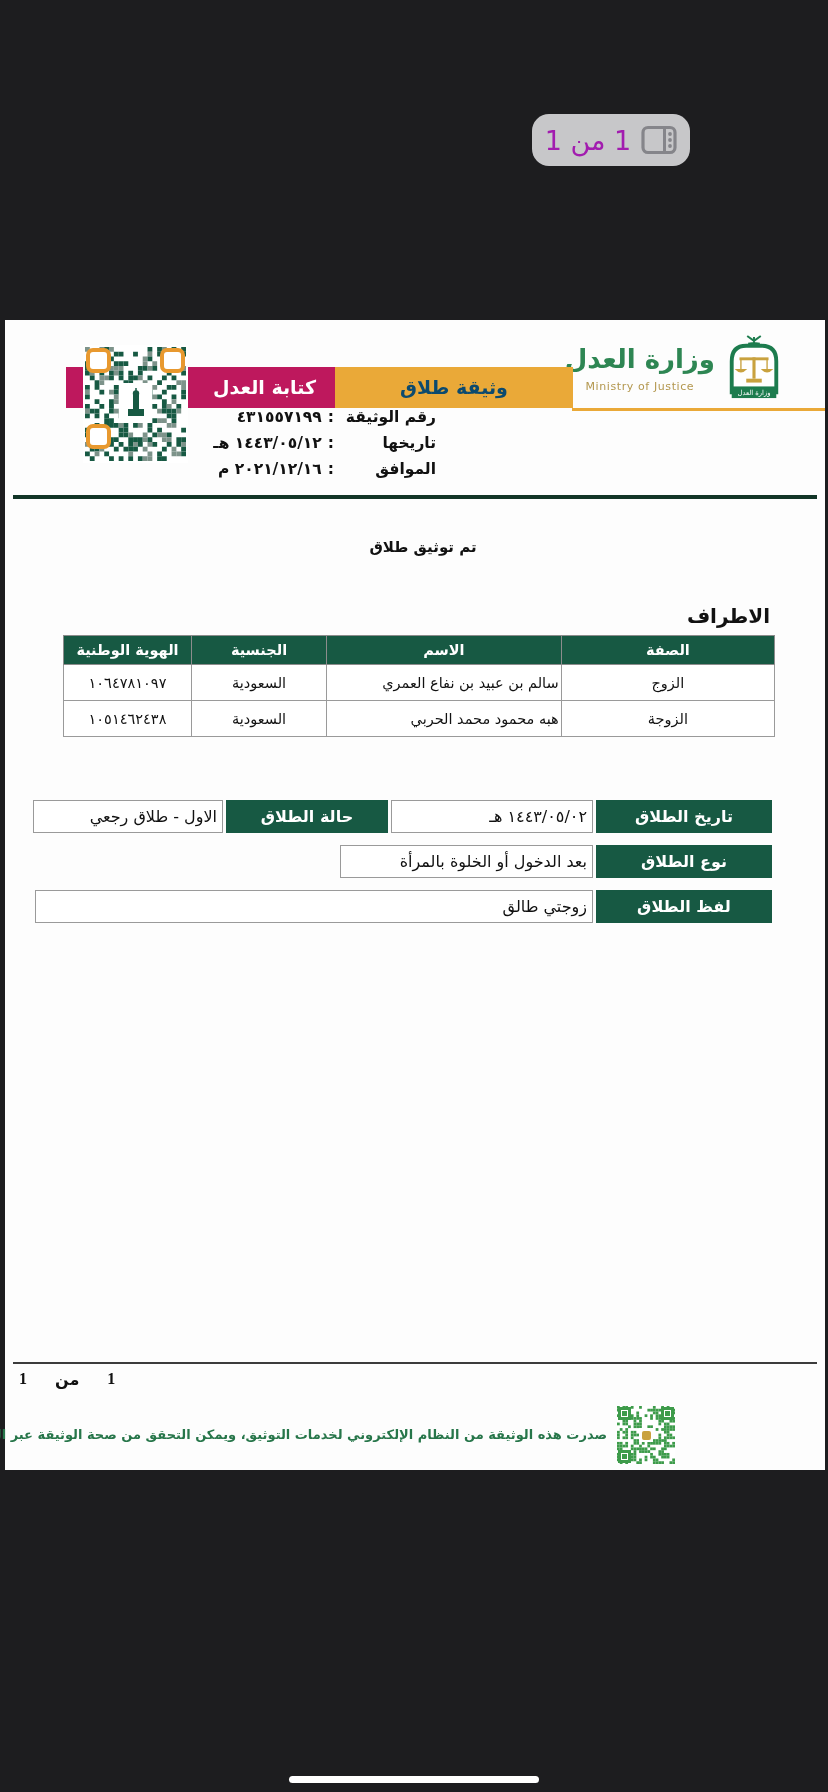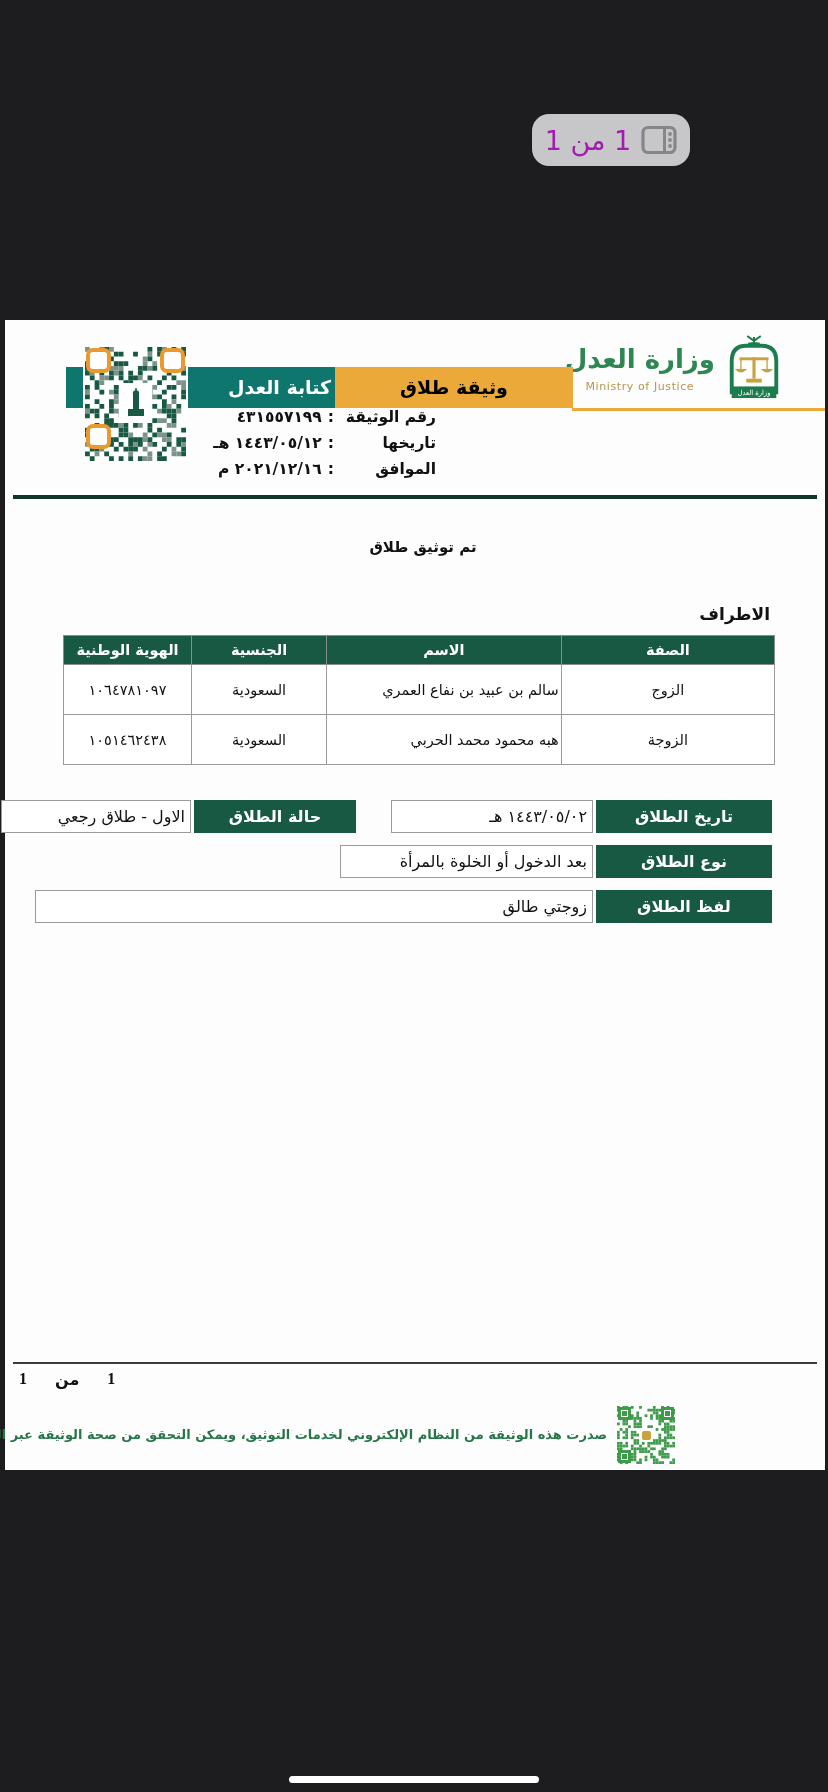--- a/index.html
+++ b/index.html
@@ -19,24 +19,24 @@
     background:#fdfdfd;direction:rtl;color:#111;}
 
   
   .logo{position:absolute;top:14px;right:40px;display:flex;direction:rtl;
     align-items:center;gap:8px;}
   .logo-text{text-align:center;}
   .logo-ar{font-size:26px;font-weight:bold;color:#2e8653;line-height:1.1;}
   .logo-en{font-size:11px;color:#b3974e;letter-spacing:.6px;margin-top:6px;}
 
   .banner-green{position:absolute;top:47px;left:61px;width:269px;height:41px;
-    background:#0f766e;color:#fff;font-weight:bold;font-size:19px;
-    line-height:41px;text-align:right;padding-right:4px;box-sizing:border-box;}
+    background:#be185d;color:#fff;font-weight:bold;font-size:19px;
+    line-height:41px;text-align:right;padding-right:19px;box-sizing:border-box;}
   .banner-gold{position:absolute;top:47px;left:330px;width:238px;height:41px;
-    background:#eaa938;color:#000000;font-weight:bold;font-size:19px;
+    background:#eaa938;color:#0c4a6e;font-weight:bold;font-size:19px;
     line-height:41px;text-align:center;}
   .gold-underline{position:absolute;top:88px;left:567px;right:0;height:3px;
     background:#eaa938;}
 
   .qr-header{position:absolute;top:25px;left:78px;width:105px;height:118px;
     background:#fff;padding:2px;box-sizing:border-box;}
   .qr-header .finder{position:absolute;width:25px;height:25px;background:#fff;
     border:4px solid #e8992f;border-radius:7px;box-sizing:border-box;}
   .qr-header .f-tl{top:3px;left:3px;}
   .qr-header .f-tr{top:3px;right:3px;}
@@ -50,39 +50,39 @@
   .meta-label{display:inline-block;min-width:96px;}
   .meta-sep{display:inline-block;margin:0 6px;}
 
   .divider{position:absolute;top:175px;left:8px;right:8px;height:4px;
     background:#123527;}
 
   .doc-title{position:absolute;top:218px;left:0;right:0;text-align:center;
     font-size:15px;font-weight:bold;margin-left:16px;}
 
   
-  .parties-label{position:absolute;top:284px;right:55px;font-size:17px;
+  .parties-label{position:absolute;top:284px;right:55px;font-size:20px;
     font-weight:bold;text-align:right;}
   table.parties{position:absolute;top:315px;right:50px;width:712px;
     border-collapse:collapse;table-layout:fixed;}
   table.parties th{background:#175943;color:#fff;font-weight:bold;
     font-size:14.5px;height:26px;border:1px solid #8c8c8c;}
   table.parties td{background:#fff;font-size:14.5px;height:25px;
-    border:1px solid #9a9a9a;text-align:center;padding:12px 2px;}
+    border:1px solid #9a9a9a;text-align:center;padding:5px 2px;}
   table.parties td.cell-name{text-align:right;}
 
   
   .detail-row{position:absolute;right:53px;height:33px;display:flex;
     direction:rtl;gap:3px;}
   .row-a{top:480px;} .row-b{top:525px;} .row-c{top:570px;}
   .d-label{background:#175943;color:#fff;font-weight:bold;font-size:16px;
     line-height:33px;text-align:center;}
   .d-value{background:#fff;border:1px solid #9a9a9a;box-sizing:border-box;
     font-size:16px;line-height:31px;text-align:right;padding:0 5px;
-    white-space:nowrap;overflow:hidden;margin-left:32px;}
+    white-space:nowrap;overflow:hidden;}
   .w-label{width:176px;}
   .w-date{width:202px;} .w-status-l{width:162px;} .w-status{width:190px;}
   .w-type{width:253px;} .w-word{width:558px;}
 
   
   .footer-rule{position:absolute;top:1042px;left:8px;right:8px;height:0;
     border-top:2px solid #3c3c3c;}
   .footer-pages{position:absolute;top:1050px;left:14px;display:flex;
     direction:rtl;gap:28px;font-family:"Liberation Serif","DejaVu Sans",serif;
     font-weight:bold;font-size:16px;color:#111;}

